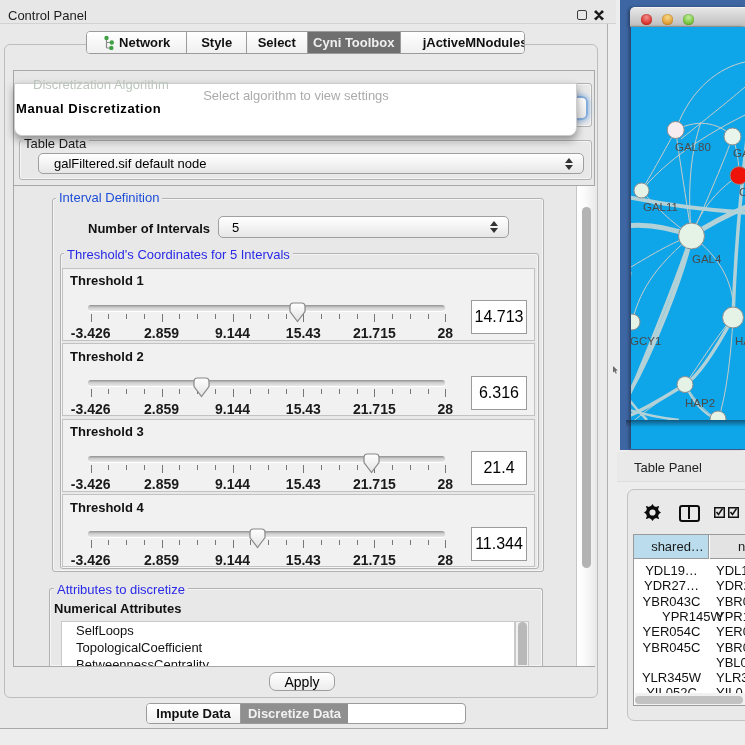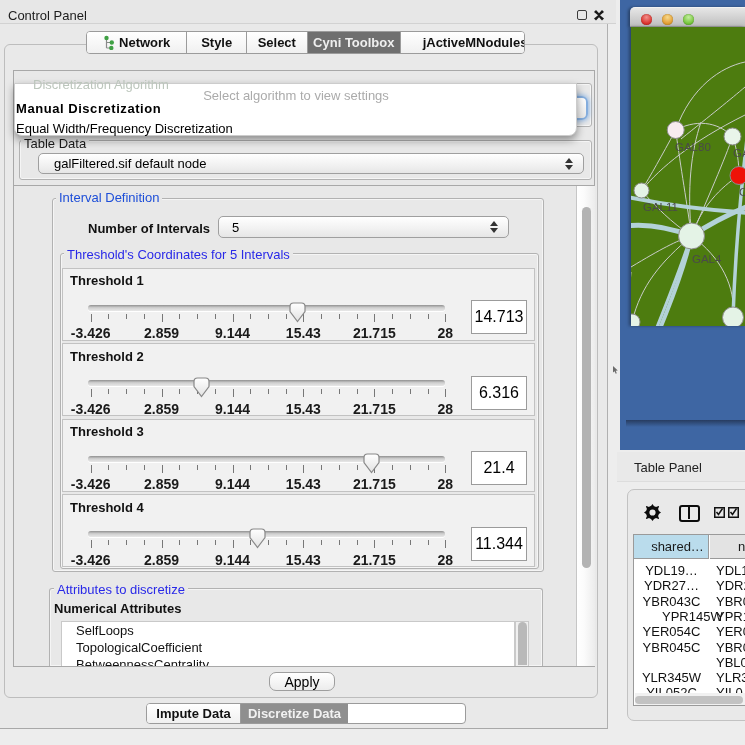--- a/index.html
+++ b/index.html
@@ -281,21 +281,21 @@
 </div>
 
 <div class="abs" style="left:620px; top:0; width:125px; height:450px; background:#3e66a3;"></div>
 
 <div class="abs" style="left:630px; top:7px; width:115px; height:20px; border-top-left-radius:5px; background:linear-gradient(#e6e6e6,#bfbfbf); border-top:1px solid #f2f2f2; border-bottom:1px solid #a5a5a5; box-shadow:-2px 0 3px rgba(0,0,0,.35);">
   <div class="abs" style="left:11px; top:6px; width:11px; height:11px; border-radius:50%; background:radial-gradient(circle at 50% 30%, #f0908c, #dd3a34 60%, #b61a16); box-shadow:inset 0 0 1px #8c0f0c;"></div>
   <div class="abs" style="left:32px; top:6px; width:11px; height:11px; border-radius:50%; background:radial-gradient(circle at 50% 30%, #f6d98d, #e5a33a 60%, #bf7e17); box-shadow:inset 0 0 1px #8f6210;"></div>
   <div class="abs" style="left:53px; top:6px; width:11px; height:11px; border-radius:50%; background:radial-gradient(circle at 50% 30%, #c2eda0, #7dc944 60%, #4e9c21); box-shadow:inset 0 0 1px #3a7d14;"></div>
 </div>
 
-<div class="abs" style="left:631px; top:27px; width:114px; height:299px; background:#4d7c0f; box-shadow:-2px 0 3px rgba(0,0,0,.35); overflow:hidden;">
+<div class="abs" style="left:631px; top:27px; width:114px; height:422px; background:#0ea5e9; box-shadow:-2px 0 3px rgba(0,0,0,.35); overflow:hidden;">
   <svg width="114" height="393" viewBox="0 0 114 393">
     <g fill="none" stroke="#c9cdc9" stroke-width="1">
       <path d="M44.7,103 C60,60 90,40 114,35"></path>
       <path d="M44.7,103 C70,90 90,98 101.5,109.5"></path>
       <path d="M60.5,209 C55,170 48,130 44.7,103"></path>
       <path d="M60.5,209 C70,180 90,160 108,148.5"></path>
       <path d="M60.5,209 C75,175 95,130 101.5,109.5"></path>
       <path d="M60.5,209 C40,195 25,180 10.5,163.5"></path>
       <path d="M60.5,209 C56,160 60,125 70,95"></path>
       <path d="M10.5,163.5 C30,140 60,115 114,88"></path>
@@ -396,14 +396,13 @@
 </div>
 
 <svg class="abs" style="left:612px; top:366px;" width="7" height="9" viewBox="0 0 7 9">
   <path d="M1,0 L1,6.5 L2.6,5.2 L3.7,7.8 L4.8,7.3 L3.7,4.8 L5.8,4.6 Z" fill="#6a6a6a"></path>
 </svg>
 
 <div class="abs" style="left:33px; top:77px; font-size:13px; color:#bcc6bc; z-index:60;">Discretization Algorithm</div>
 <div class="abs" style="left:14px; top:83px; width:563px; height:53px; background:#fff; border:1px solid #cccccc; border-radius:0 0 8px 8px; box-shadow:0 4px 9px rgba(0,0,0,.4); z-index:50;">
   <div style="position:absolute; left:127px; top:4px; width:308px; text-align:center; font-size:13px; color:#ababab;">Select algorithm to view settings</div>
   <div style="position:absolute; left:1px; top:17px; font-size:13px; font-weight:bold; color:#000; letter-spacing:0.55px;">Manual Discretization</div>
-  <div style="position:absolute; left:1px; top:37px; font-size:13px; color:#000;">Equal Width/Frequency Discretization</div>
 </div>
 
 </body></html>

